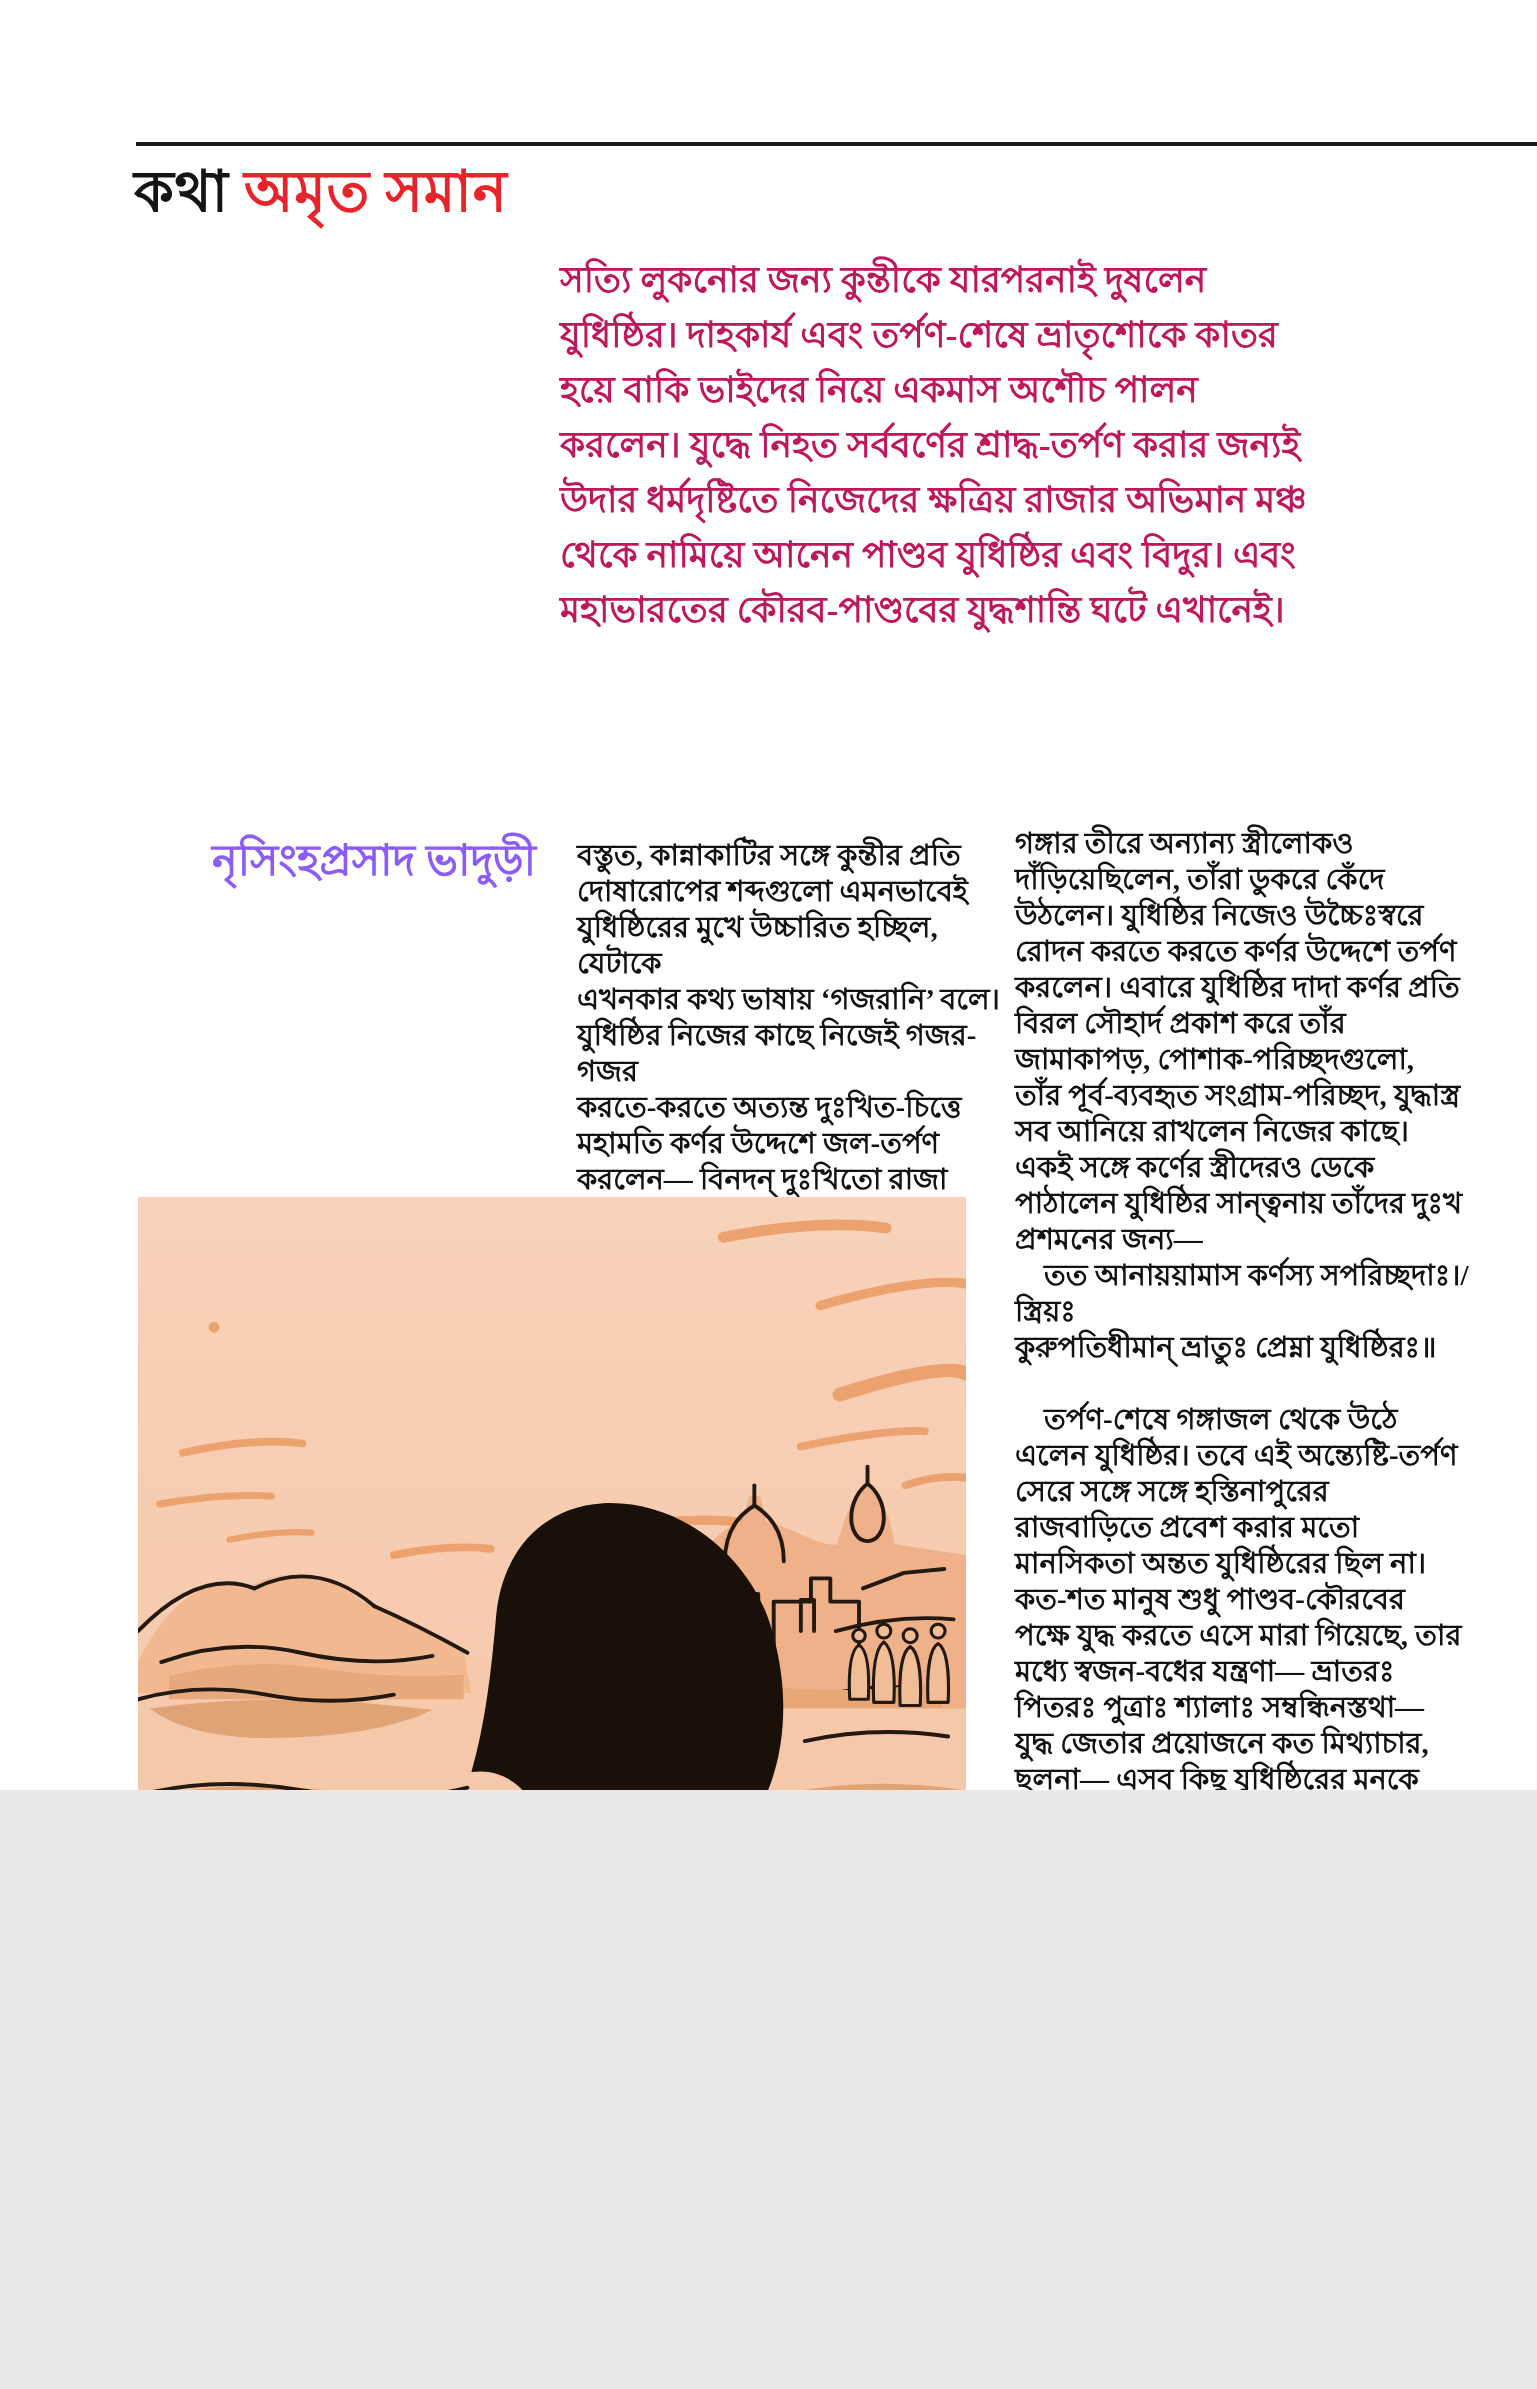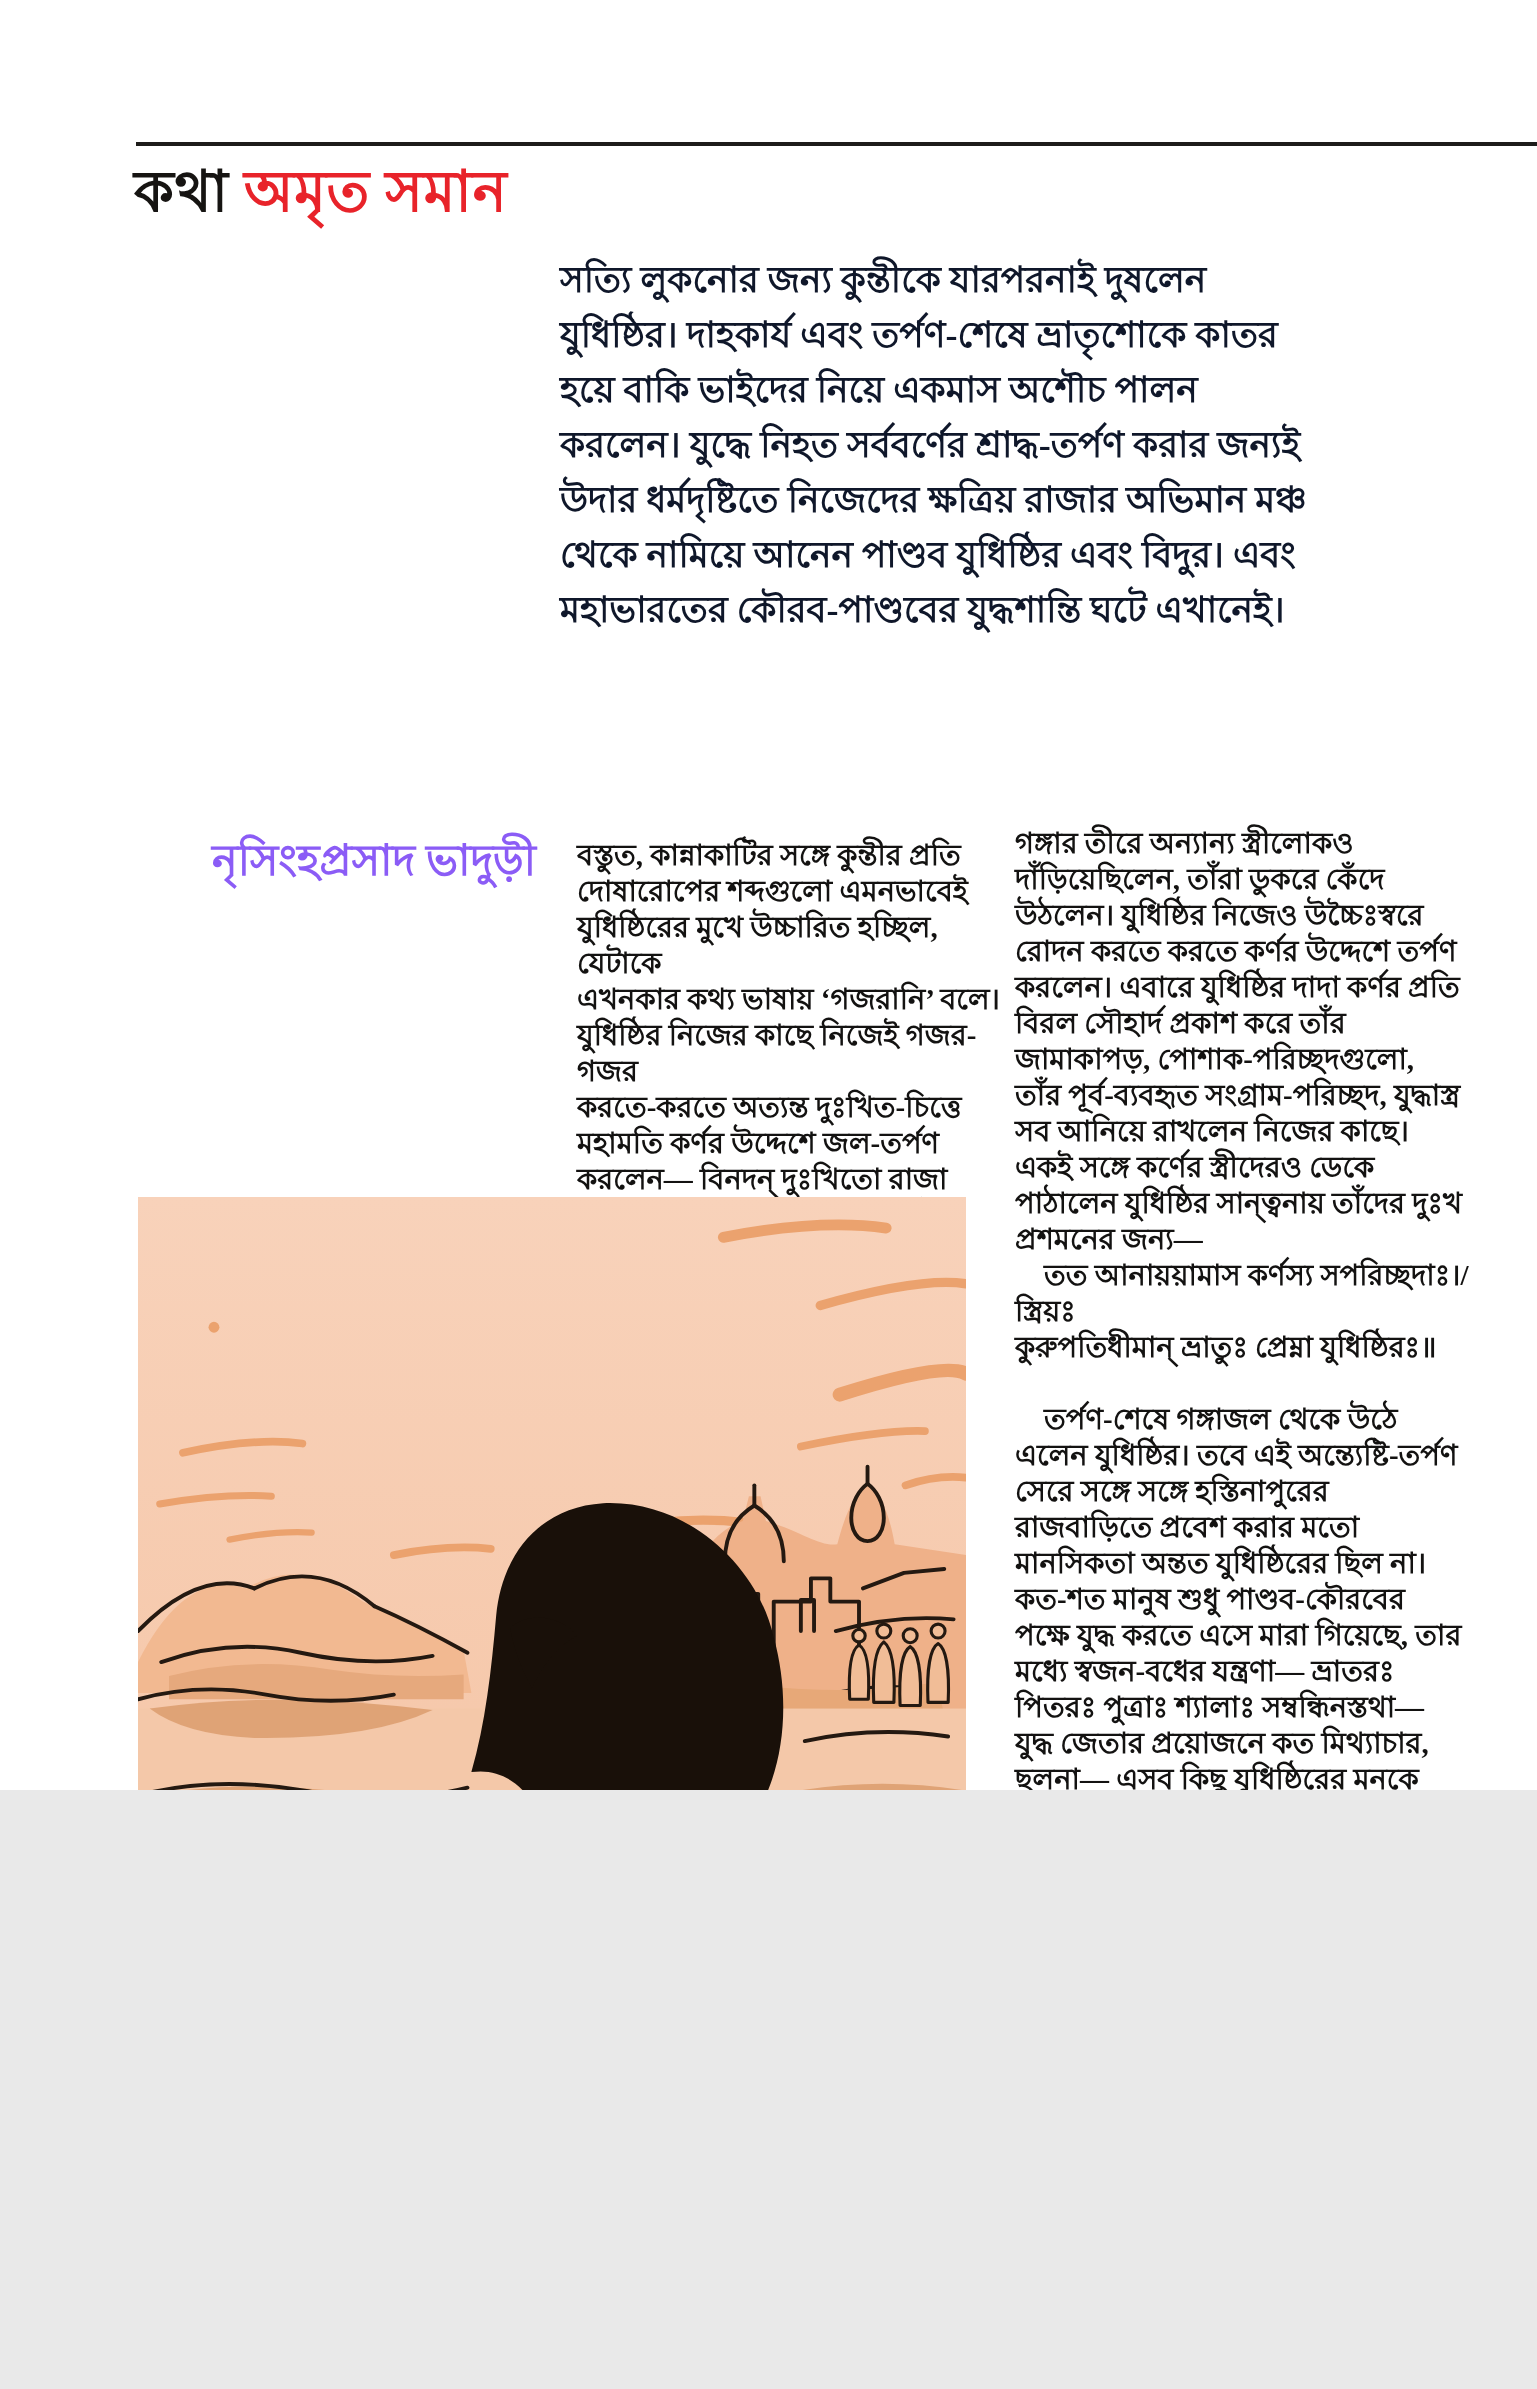--- a/index.html
+++ b/index.html
@@ -17,21 +17,21 @@
   .kicker{
     left:134px;top:159px;
     font-size:57px;font-weight:700;line-height:1.15;
     letter-spacing:0.8px;white-space:nowrap;
   }
   .kicker .prefix{color:#161412;}
   .kicker .red{color:#e8232a;}
   .standfirst{
     left:560px;top:253px;width:969px;
     font-size:36px;line-height:55px;font-weight:700;
-    color:#0f172a;white-space:pre-wrap;
+    color:#be185d;white-space:pre-wrap;
   }
   .headline{
     left:535px;top:642px;width:589px;
     font-size:116px;line-height:155px;font-weight:700;
     color:#100f0e;text-align:center;white-space:nowrap;
   }
   .author{
     left:136px;top:828px;width:400px;
     font-size:43px;font-weight:700;color:#8b5cf6;
     text-align:right;white-space:nowrap;

